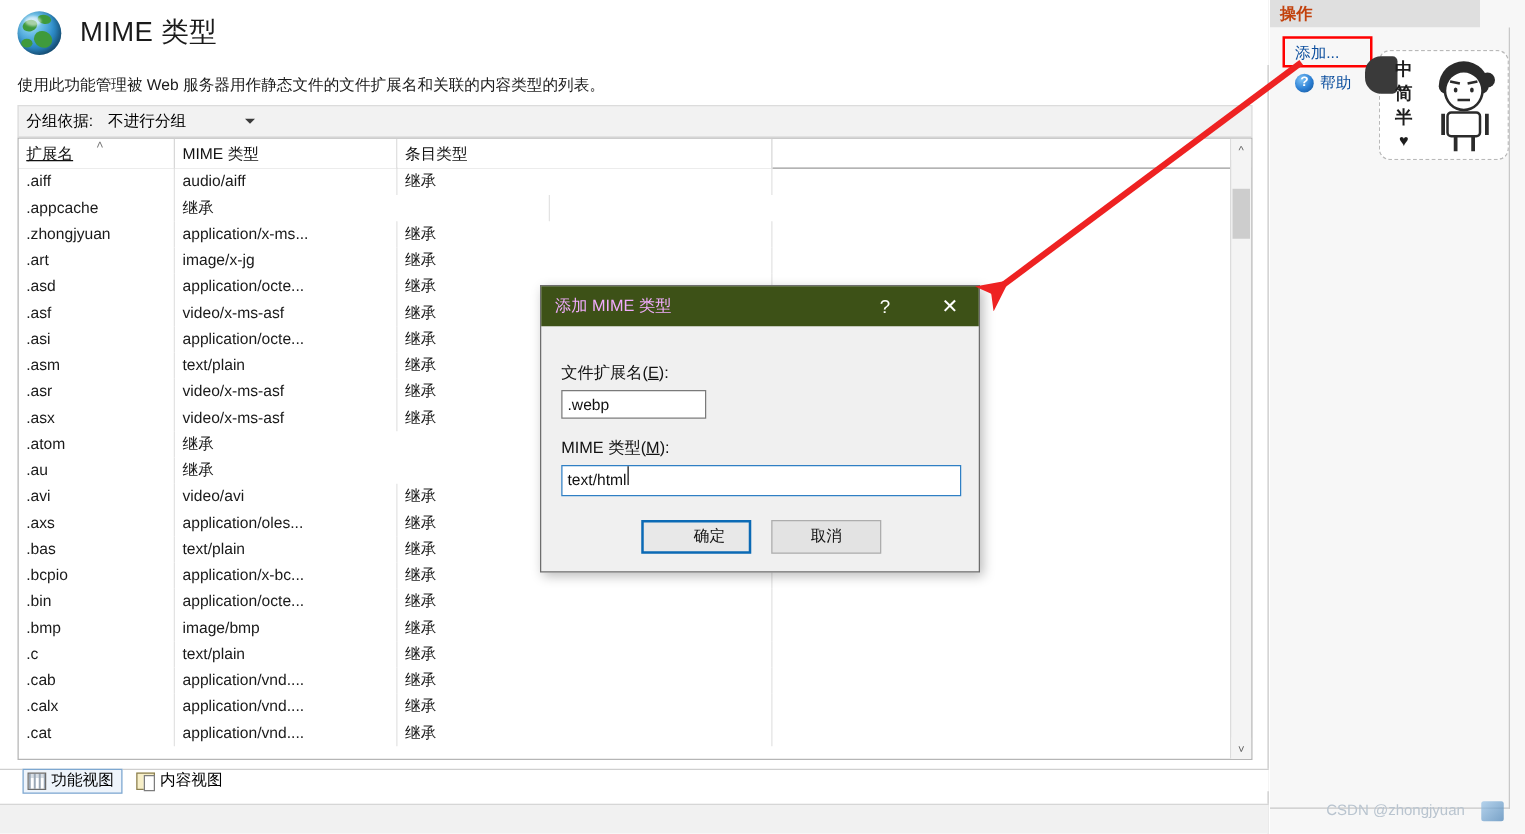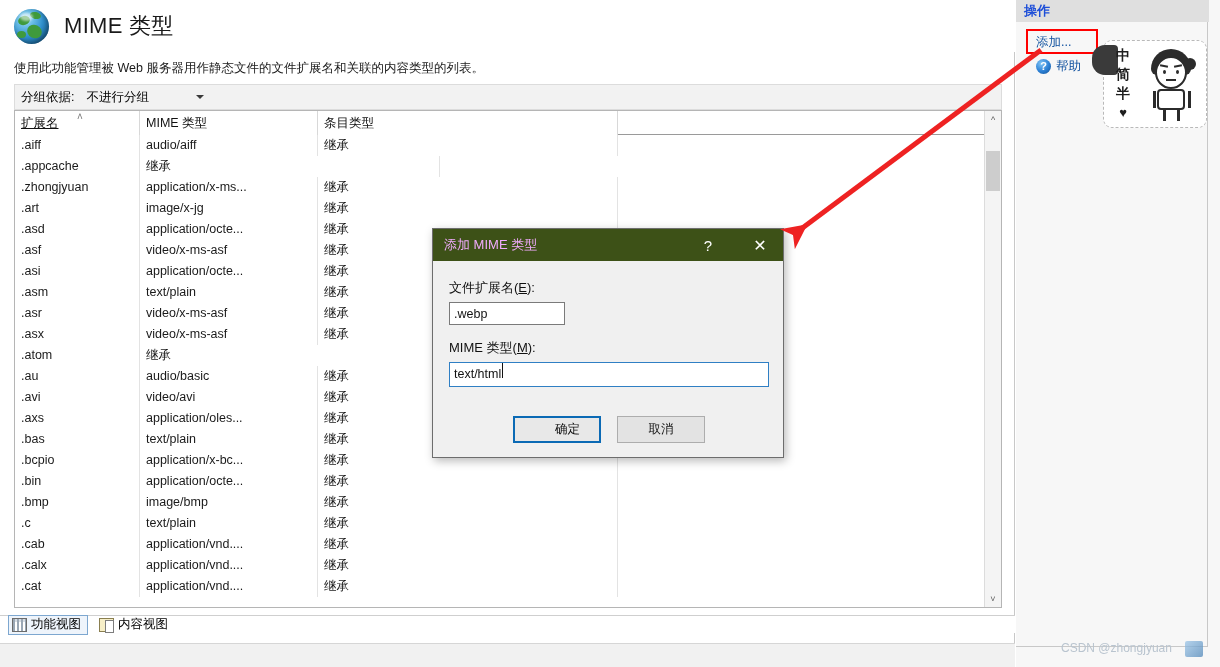--- a/index.html
+++ b/index.html
@@ -152,21 +152,21 @@
     width: 14px; height: 40px;
     background: #cdcdcd;
   }
 
   
   #view-tabs {
     position: absolute; left: 0; top: 615px;
     width: 1015px; height: 18px;
     border-top: 1px solid #cfcfcf;
     background: #ffffff;
-    display: flex; align-items: center;
+    display: flex; align-items: center; padding-left: 10px;
   }
   .view-tab {
     display: flex; align-items: center;
     height: 20px; margin-left: 8px; padding: 0 6px 0 3px;
     font-size: 12.5px; cursor: default;
   }
   .view-tab.active { border: 1px solid #7da7d0; background: #eef4fb; }
   .view-tab .tabicon {
     width: 15px; height: 14px; margin-right: 4px;
     position: relative; flex: 0 0 auto;
@@ -192,23 +192,23 @@
   }
 
   
   #actions-pane {
     position: absolute; left: 1016px; top: 0;
     width: 204px; height: 667px;
     background: #f7f7f7;
   }
   #actions-title {
     position: absolute; left: 0; top: 0;
-    width: 193px; height: 22px; line-height: 22px;
+    width: 168px; height: 22px; line-height: 22px;
     padding-left: 8px;
-    font-size: 13px; font-weight: bold; color: #1d4ed8;
+    font-size: 13px; font-weight: bold; color: #c2410c;
     background: #dfdfdf;
   }
   #actions-body {
     position: absolute; left: 0; top: 22px;
     width: 192px; height: 625px;
     background: #f7f7f7;
     border-right: 1px solid #c8c8c8;
     border-bottom: 1px solid #c8c8c8;
   }
   .action-item {
@@ -328,21 +328,21 @@
     width: 34px; height: 32px;
     display: flex; align-items: center; justify-content: center;
     color: #fff; font-size: 15px; cursor: default;
   }
   #dlg-close-btn {
     position: absolute; right: 0; top: 0;
     width: 46px; height: 32px;
     display: flex; align-items: center; justify-content: center;
     color: #fff; font-size: 16px; cursor: default;
   }
-  #dlg-body { position: relative; padding: 18px 16px 0 16px; }
+  #dlg-body { position: relative; padding: 18px 16px 0 16px; margin-top: 10px; }
   .field-label { font-size: 13px; color: #111; margin-bottom: 5px; }
   .field-label u { text-decoration: underline; }
   #ext-input {
     width: 116px; height: 23px;
     border: 1px solid #7a7a7a; background: #fff;
     font-size: 12.5px; padding: 0 4px;
     font-family: "Liberation Sans", sans-serif;
     color: #111;
   }
   #mime-input-wrap { margin-top: 14px; }
@@ -484,21 +484,20 @@
             <div class="cell c0">.asx</div>
             <div class="cell c1">video/x-ms-asf</div>
             <div class="cell c2">继承</div>
           </div>
           <div class="row">
             <div class="cell c0">.atom</div>
             <div class="cell c2">继承</div>
           </div>
           <div class="row">
             <div class="cell c0">.au</div>
-            <div class="cell c1">audio/basic</div>
             <div class="cell c2">继承</div>
           </div>
           <div class="row">
             <div class="cell c0">.avi</div>
             <div class="cell c1">video/avi</div>
             <div class="cell c2">继承</div>
           </div>
           <div class="row">
             <div class="cell c0">.axs</div>
             <div class="cell c1">application/oles...</div>

